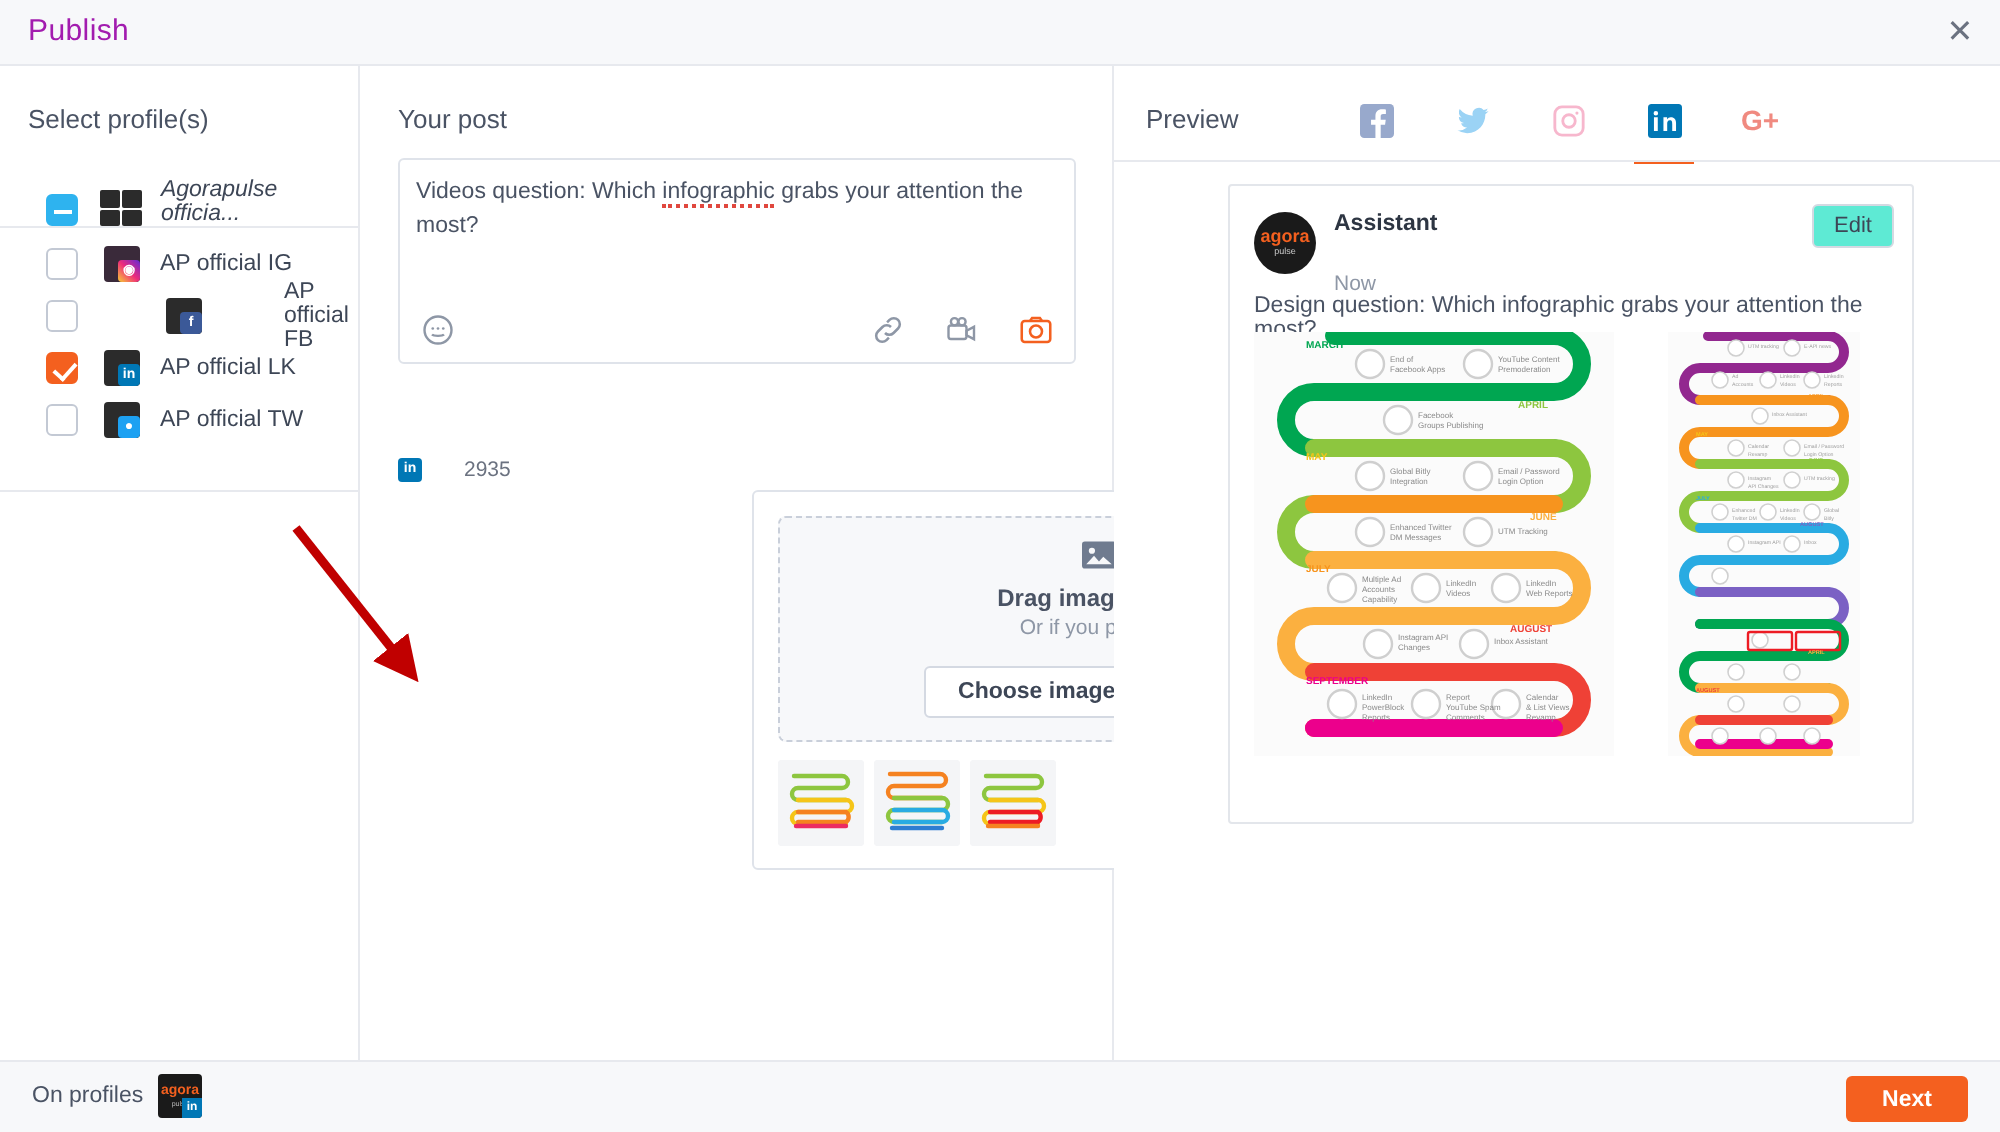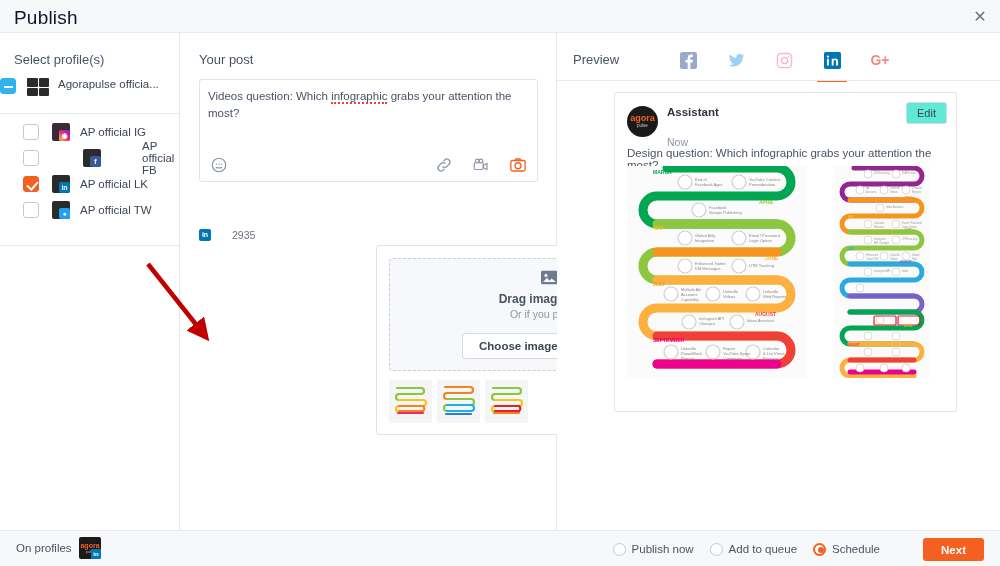--- a/index.html
+++ b/index.html
@@ -11,21 +11,21 @@
   }
   .app { position: relative; width: 1000px; height: 566px; background: #ffffff; }
 
   
   .titlebar {
     position: absolute; left: 0; top: 0; width: 1000px; height: 33px;
     background: #f7f8fa; border-bottom: 1px solid #e7e9ee;
   }
   .titlebar .title {
     position: absolute; left: 14px; top: 7px;
-    font-size: 19px; color: #0f172a; letter-spacing: .2px;
+    font-size: 15px; color: #a21caf; letter-spacing: .2px;
   }
   .close-btn {
     position: absolute; right: 8px; top: 5px; width: 24px; height: 24px;
     display: flex; align-items: center; justify-content: center;
     color: #6b7280; font-size: 16px; line-height: 1; cursor: pointer;
     background: transparent; border: none; font-family: "Liberation Sans", sans-serif;
   }
 
   
   .col-sidebar {
@@ -41,22 +41,22 @@
     background: #ffffff;
   }
 
   
   .sidebar-head {
     position: absolute; left: 14px; top: 19px;
     font-size: 13px; color: #4a5364;
   }
   .group-row {
     position: absolute; left: 0; top: 45px; width: 179px; height: 36px;
-    display: flex; align-items: flex-start; padding-left: 0;
-    border-bottom: 1px solid #e7e9ee; cursor: pointer;
+    display: flex; align-items: flex-end; padding-left: 23px;
+    border-bottom: 1px solid #e7e9ee; cursor: pointer; font-style: italic;
   }
   .cb {
     width: 16px; height: 16px; border: 1px solid #c3c9d4; border-radius: 3px;
     background: #fff; flex: 0 0 auto; position: relative;
   }
   .cb.indeterminate { background: #2eb3ef; border-color: #2eb3ef; }
   .cb.indeterminate::after {
     content: ""; position: absolute; left: 3px; top: 7px; width: 9px; height: 2px; background: #fff;
   }
   .cb.checked { background: #f4601f; border-color: #f4601f; }
@@ -579,34 +579,20 @@
               <text x="14" y="180" fill="#ef4136">AUGUST</text>
             </g>
           </svg>
         </div>
       </div>
     </div>
   </div>
 
   <div class="footer">
     <div class="on-profiles">On profiles</div>
-    <div class="radios">
-      <div class="radio">
-        <div class="dot"></div>
-        <span>Publish now</span>
-      </div>
-      <div class="radio">
-        <div class="dot"></div>
-        <span>Add to queue</span>
-      </div>
-      <div class="radio sel">
-        <div class="dot"></div>
-        <span>Schedule</span>
-      </div>
-    </div>
     <button class="next-btn">Next</button>
   </div>
   <div class="foot-av">
     <div class="f1">agora</div>
     <div class="f2">pulse</div>
     <div class="fb-badge">in</div>
   </div>
 
   <svg class="arrow-ann">
     <defs>

